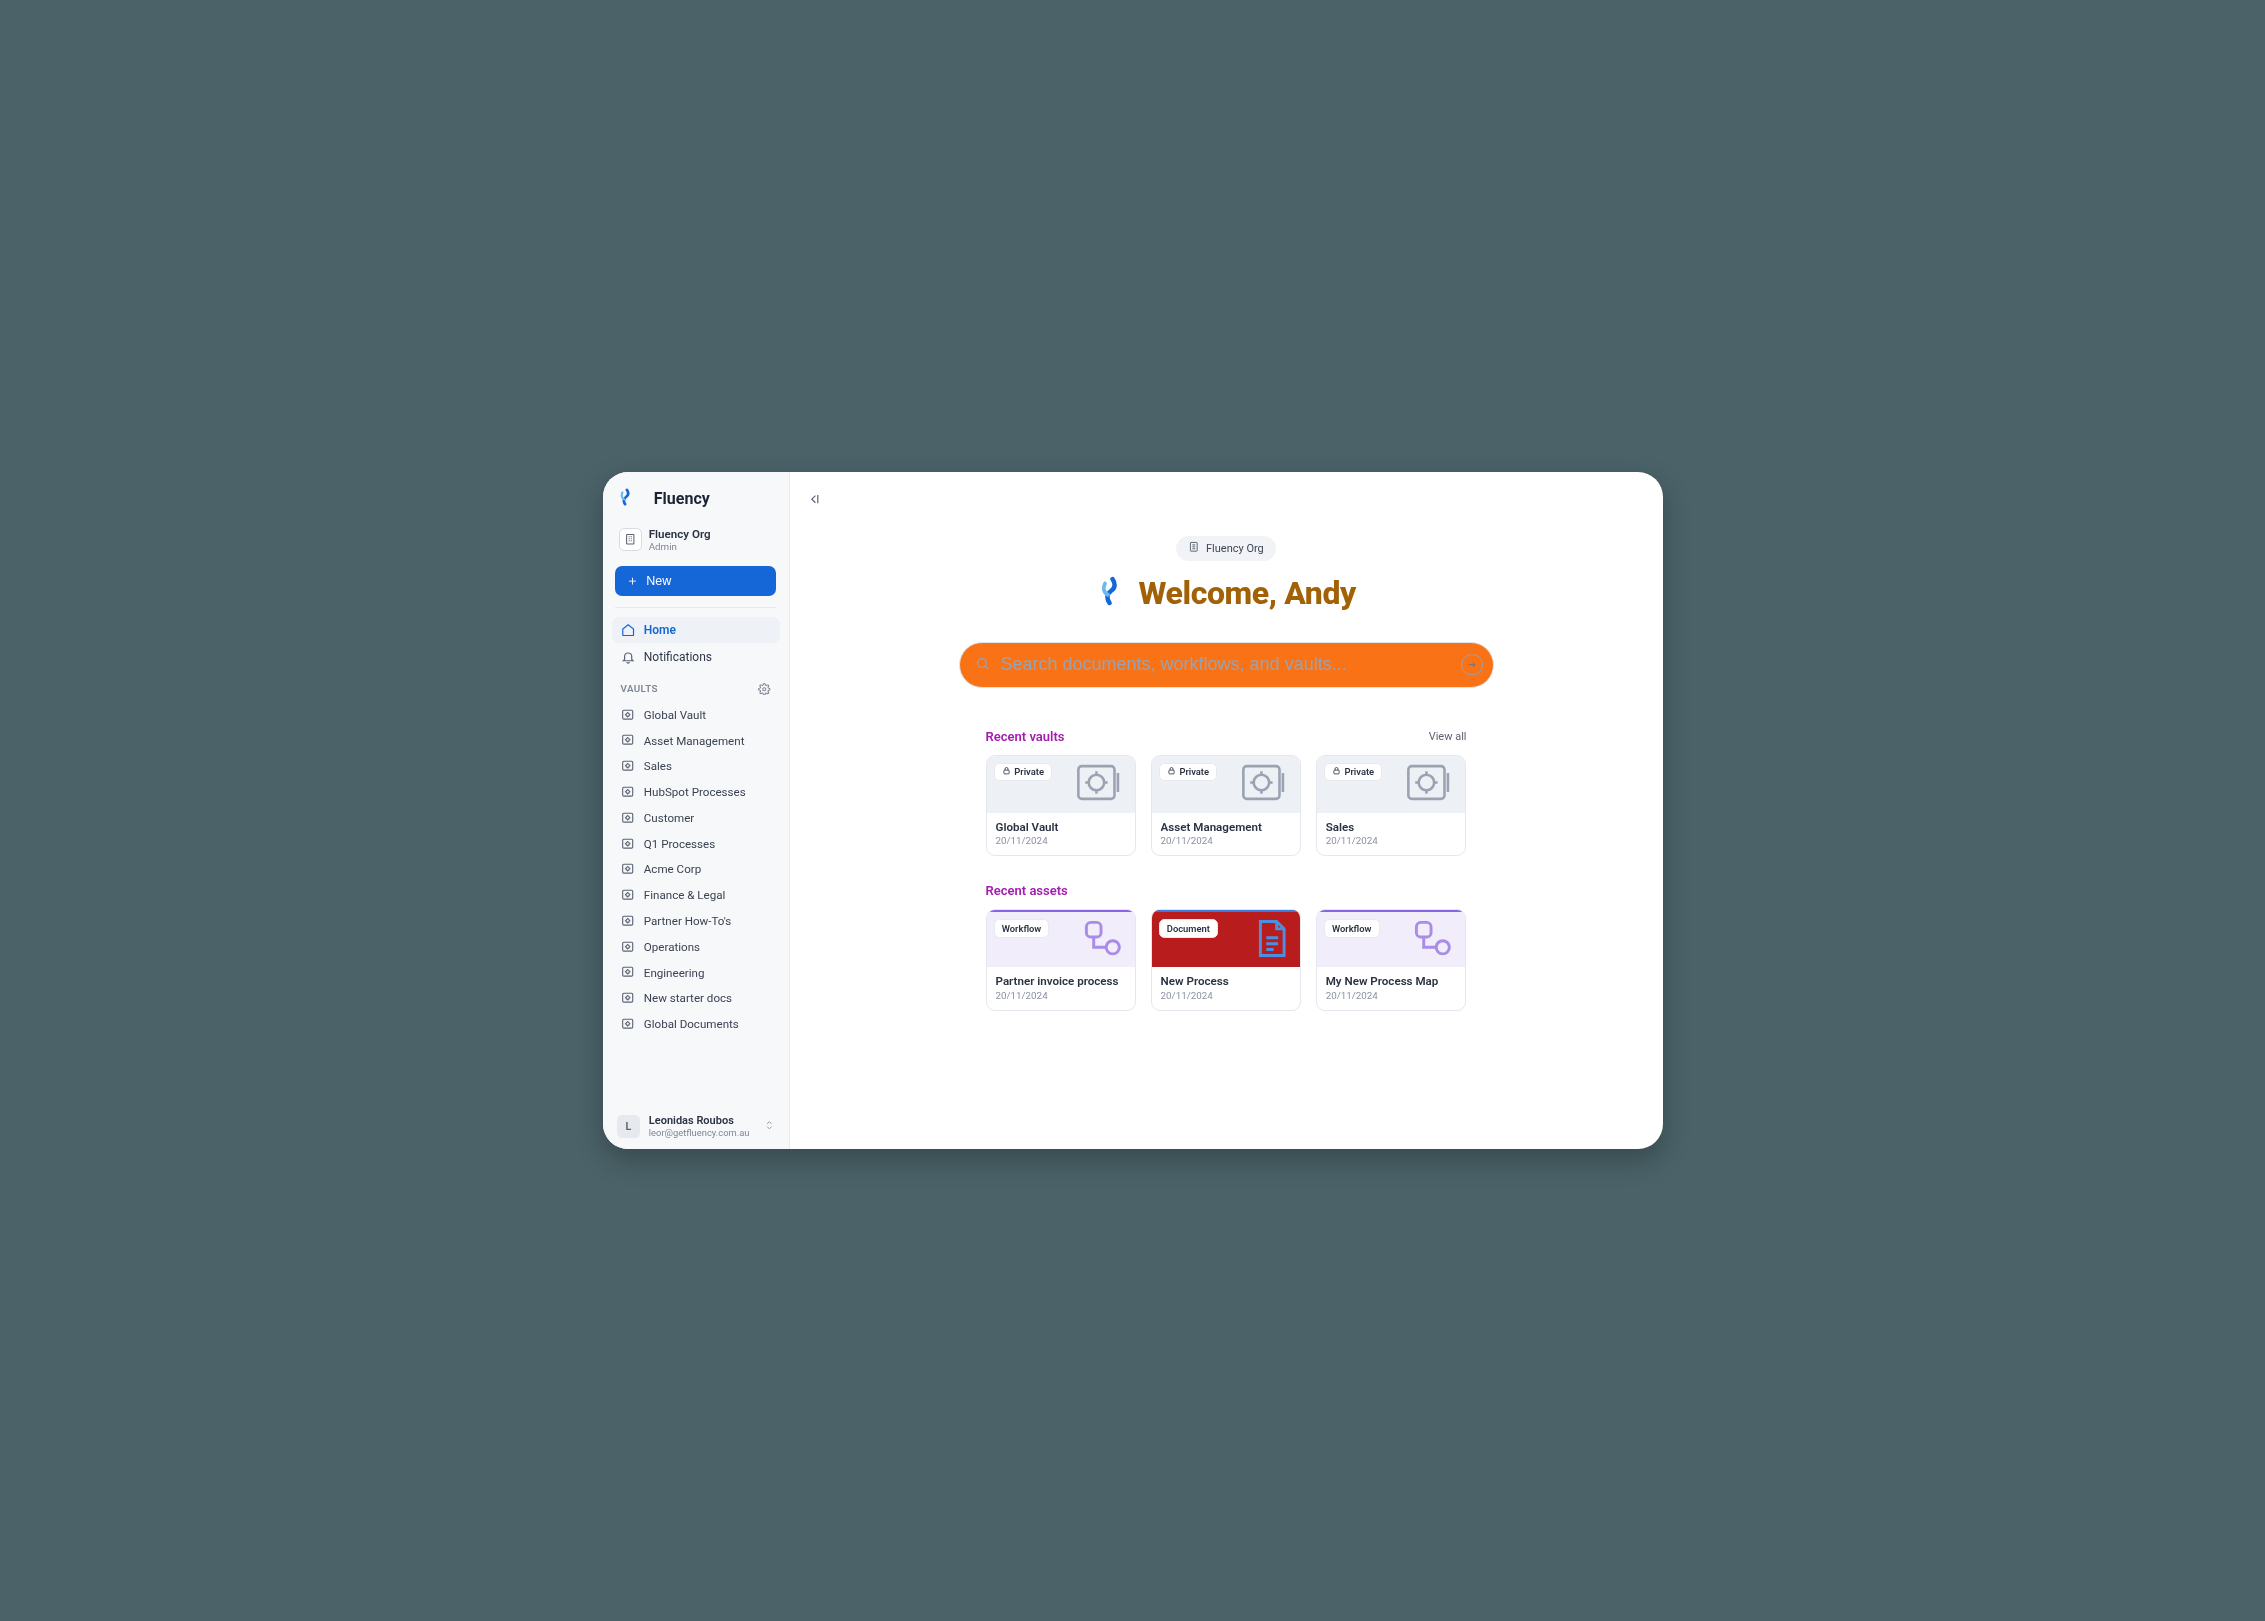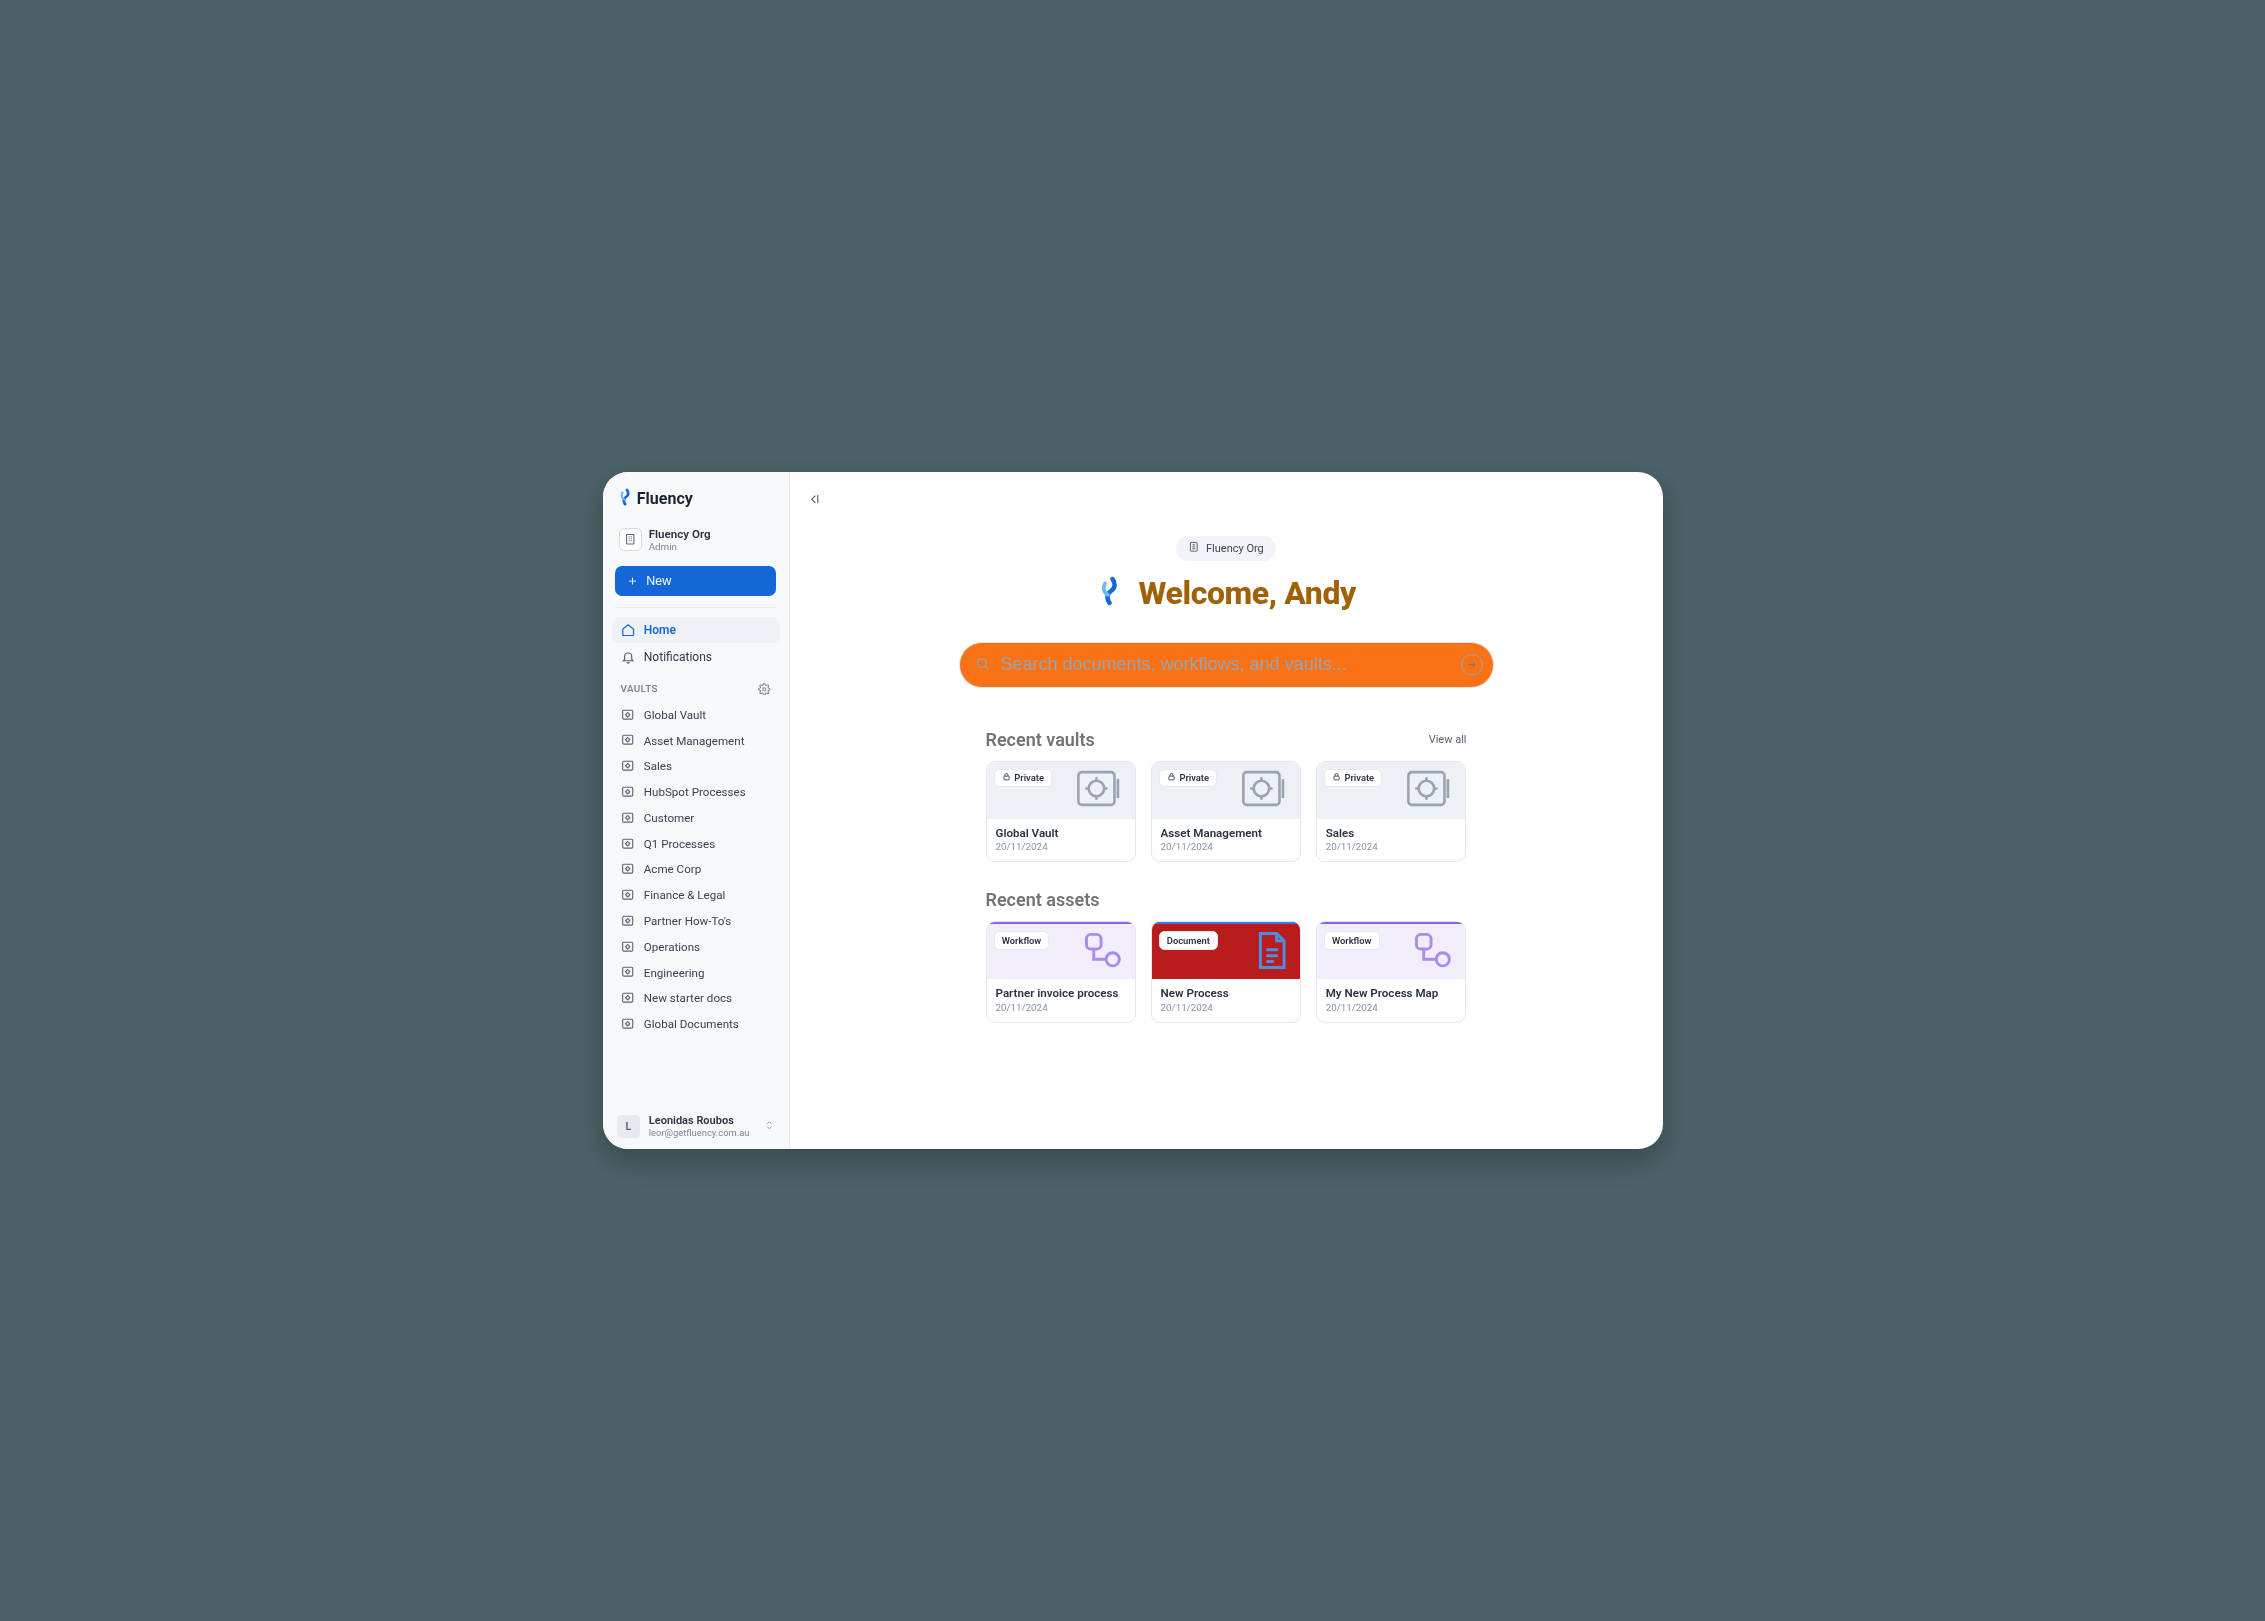--- a/index.html
+++ b/index.html
@@ -26,21 +26,21 @@
     width: 187px;
     background: #f7f8fa;
     border-right: 0.9px solid #e8eaee;
     display: flex;
     flex-direction: column;
     padding: 16px 9px 10.7px 9px;
   }
   .brand {
     display: flex;
     align-items: center;
-    gap: 2px;
+    gap: 19px;
     padding: 0 5.3px 12.5px 5.3px;
   }
   .brand-name {
     font-size: 16px;
     font-weight: 700;
     color: #1c2433;
   }
   .org-card {
     display: flex;
     align-items: center;
@@ -209,23 +209,23 @@
     width: 481px;
     margin: 41px auto 0 auto;
   }
   .section-row {
     display: flex;
     align-items: center;
     justify-content: space-between;
     margin-bottom: 10.7px;
   }
   .section-title {
-    font-size: 18px;
+    font-size: 13px;
     font-weight: 600;
-    color: #737373;
+    color: #a21caf;
   }
   .view-all {
     font-size: 11px;
     color: #5a6272;
     cursor: pointer;
   }
   .card-row {
     display: grid;
     grid-template-columns: repeat(3, 1fr);
     gap: 14.3px;

